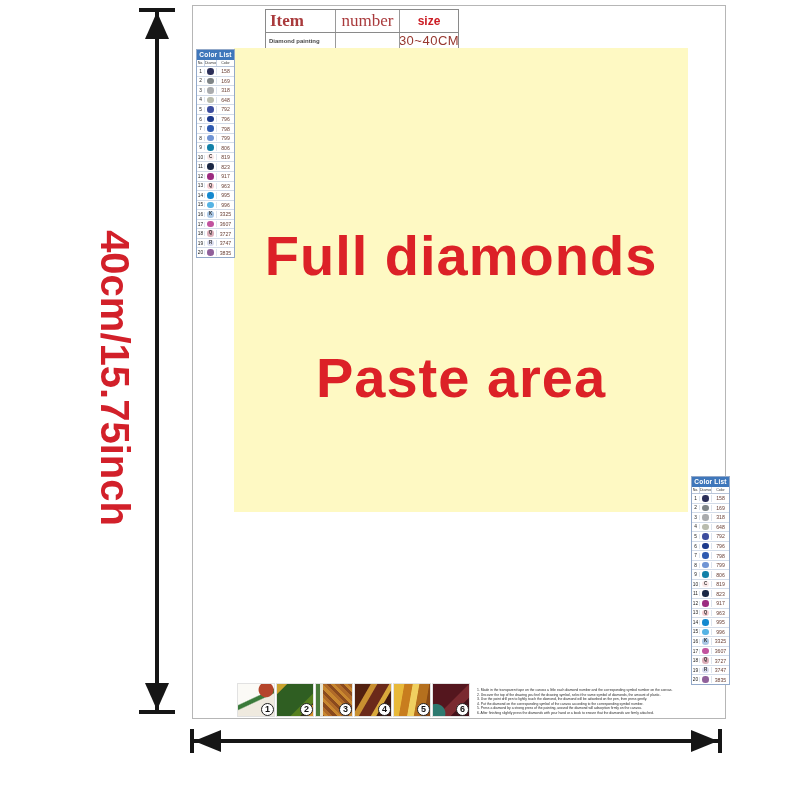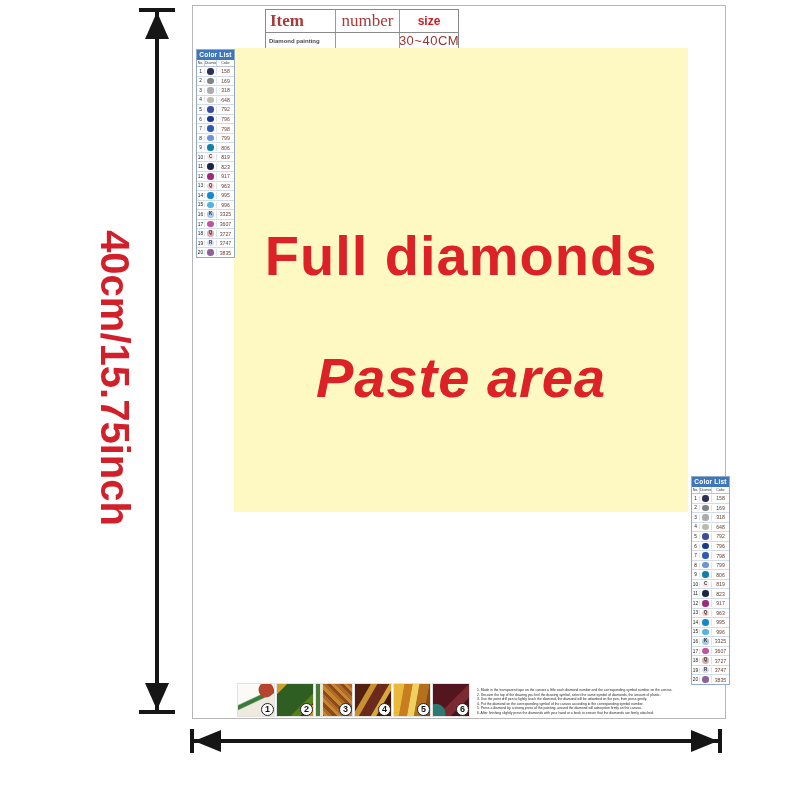--- a/index.html
+++ b/index.html
@@ -25,21 +25,21 @@
   .hdr-item, .hdr-number { font-family:"Liberation Serif", serif; font-size:17px; color:#a93a3c; }
   .hdr-size { font-size:12px; font-weight:bold; color:#cc1c24; }
   .bdy-item { font-size:6px; color:#4a4a4a; justify-content:flex-start; padding-left:3px; }
   .bdy-size { font-size:13px; color:#97372f; letter-spacing:0.5px; }
 
   
   .paste { position:absolute; left:41px; top:42px; width:454px; height:464px; background:#fef9c3; }
   .paste-line { position:absolute; left:0; width:100%; text-align:center; color:#dc2127;
                 font-weight:bold; font-size:56px; letter-spacing:1px; line-height:1; }
   .paste-line.l1 { top:180px; }
-  .paste-line.l2 { top:302px;font-style:italic; }
+  .paste-line.l2 { top:302px; }
 
   
   .colorlist { position:absolute; width:39px; background:#fff; border:1px solid #93a9c9;
                display:flex; flex-direction:column; }
   .colorlist.left  { left:3px;  top:43px;  height:209px; }
   .colorlist.right { left:498px; top:470px; height:209px; }
   .cl-title { height:10px; background:#3f77bb; color:#fff; font-size:6.5px; line-height:10px;
               text-align:center; font-weight:bold; letter-spacing:0.2px; }
   .cl-cols { display:flex; height:7px; border-bottom:1px solid #b9c6da; }
   .cl-col { font-size:3.6px; line-height:7px; color:#333; text-align:center; overflow:hidden; }

